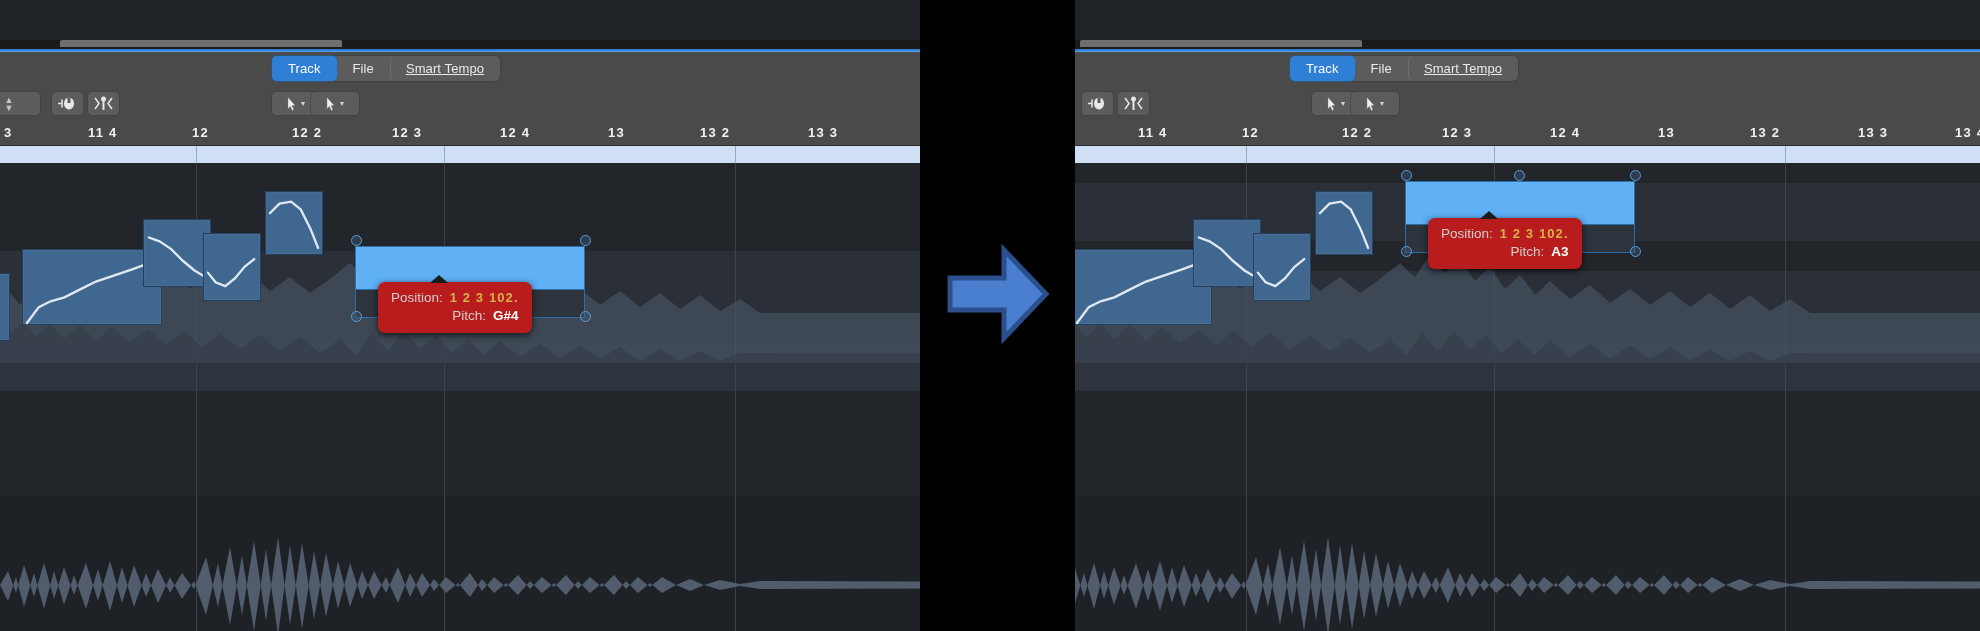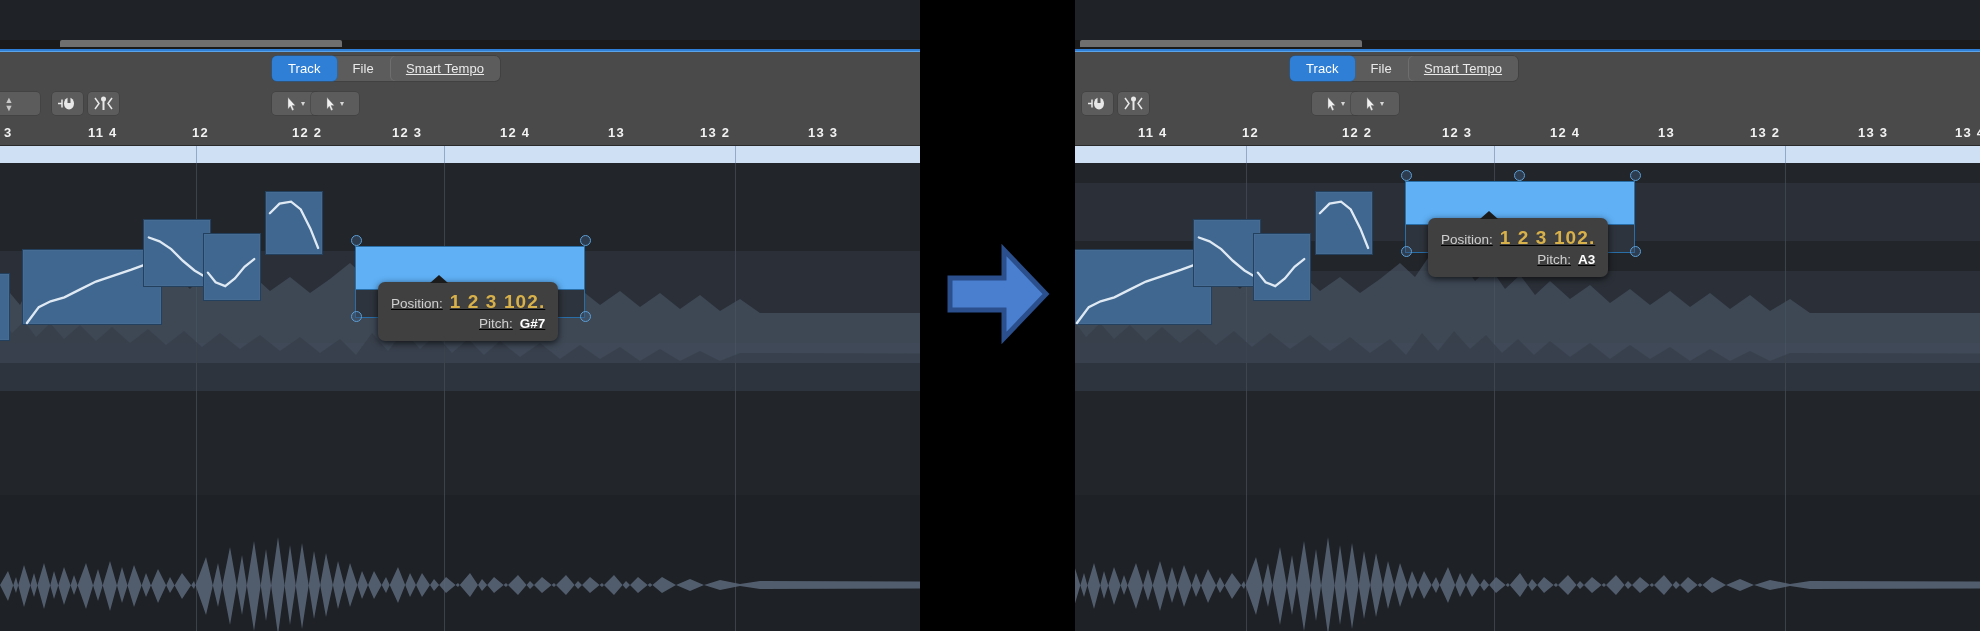--- a/index.html
+++ b/index.html
@@ -95,32 +95,32 @@
   .handle {
     position: absolute; width: 11px; height: 11px; border-radius: 50%;
     border: 1.6px solid #5b9fd8; background: rgba(60,90,125,.45);
   }
 
   
   .wave { position: absolute; left: 0; width: 100%; pointer-events: none; }
 
   
   .tooltip {
-    position: absolute; background: #404040; border-radius: 7px;
+    position: absolute; background: #b91c1c; border-radius: 7px;
     padding: 7px 13px 8px 13px; box-shadow: 0 2px 7px rgba(0,0,0,.7);
-    white-space: nowrap; z-index: 40; text-decoration: underline;
+    white-space: nowrap; z-index: 40;
   }
   .tooltip .tail {
     position: absolute; top: -7px; width: 0; height: 0;
     border-left: 9px solid transparent; border-right: 9px solid transparent;
     border-bottom: 8px solid #1b1b1b;
   }
   .tip-row { display: flex; justify-content: flex-end; align-items: baseline; gap: 7px; line-height: 1.35; }
   .tip-key { font-size: 13.5px; color: #cfcfcf; }
-  .tip-pos { font-size: 19px; font-weight: bold; color: #d9b14a; letter-spacing: 1.1px; }
+  .tip-pos { font-size: 13px; font-weight: bold; color: #d9b14a; letter-spacing: 1.1px; }
   .tip-pitch { font-size: 13.5px; font-weight: bold; color: #ffffff; }
 
   
   .gap { position: absolute; top: 0; left: 920px; width: 155px; height: 631px; background: #000; }
   .arrow-box { position: absolute; top: 238px; left: 22px; }
 </style>
 </head>
 <body>
 
 <div class="stage">
@@ -255,21 +255,21 @@
           <div class="handle" style="left:580px;top:148px"></div>
 
           <div class="tooltip" style="left:378px;top:119px">
             <div class="tail" style="left:52px"></div>
             <div class="tip-row">
               <span class="tip-key">Position:</span>
               <span class="tip-pos">1 2 3 102.</span>
             </div>
             <div class="tip-row">
               <span class="tip-key">Pitch:</span>
-              <span class="tip-pitch">G#7</span>
+              <span class="tip-pitch">G#4</span>
             </div>
           </div>
 
           <svg class="wave" style="top:360px;height:130px" width="1400" height="130" viewBox="0 0 1400 130" preserveAspectRatio="none">
             <path d="M0,62 L8,48 L16,70 L24,42 L34,74 L44,40 L54,76 L64,44 L74,72 L86,40 L98,78 L110,38 L122,80 L134,42 L146,74 L158,46 L170,70 L182,50 L194,66 L206,34 L218,84 L230,24 L242,92 L254,18 L266,98 L278,14 L290,102 L302,20 L314,96 L326,30 L338,86 L350,40 L362,76 L374,48 L386,70 L398,44 L410,74 L422,50 L434,68 L446,54 L458,64 L470,50 L482,68 L494,54 L506,64 L518,52 L530,66 L542,54 L554,64 L566,52 L578,66 L590,54 L602,64 L614,52 L626,66 L638,54 L650,64 L662,54 L676,62 L690,56 L704,62 L720,57 L740,61 L760,58 L1400,60 L1400,62 L0,62 Z" fill="#5b6779" opacity=".85"></path>
             <path d="M0,62 L8,78 L16,54 L24,84 L34,50 L44,86 L54,48 L64,82 L74,52 L86,86 L98,46 L110,88 L122,44 L134,84 L146,50 L158,80 L170,54 L182,76 L194,58 L206,92 L218,40 L230,102 L242,32 L254,108 L266,26 L278,112 L290,22 L302,106 L314,28 L326,94 L338,38 L350,84 L362,48 L374,76 L386,54 L398,80 L410,50 L422,74 L434,56 L446,70 L458,60 L470,74 L482,56 L494,70 L506,60 L518,72 L530,58 L542,70 L554,60 L566,72 L578,58 L590,70 L602,60 L614,72 L626,58 L638,70 L650,60 L662,70 L676,62 L690,68 L704,62 L720,67 L740,63 L760,66 L1400,64 L1400,62 L0,62 Z" fill="#5b6779" opacity=".85"></path>
           </svg>
         </div>
 
       </div>

